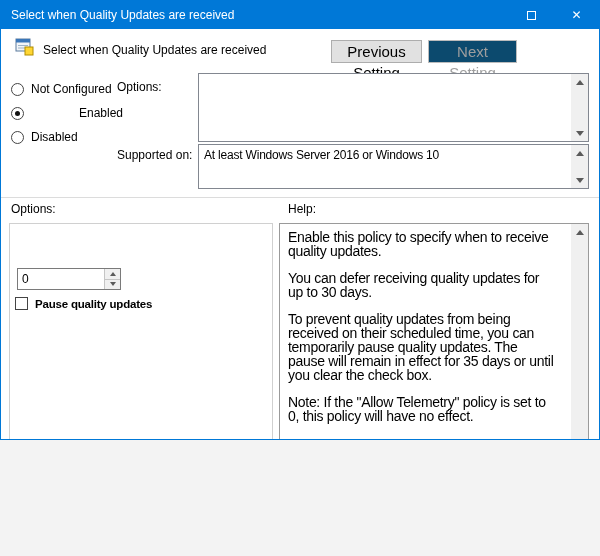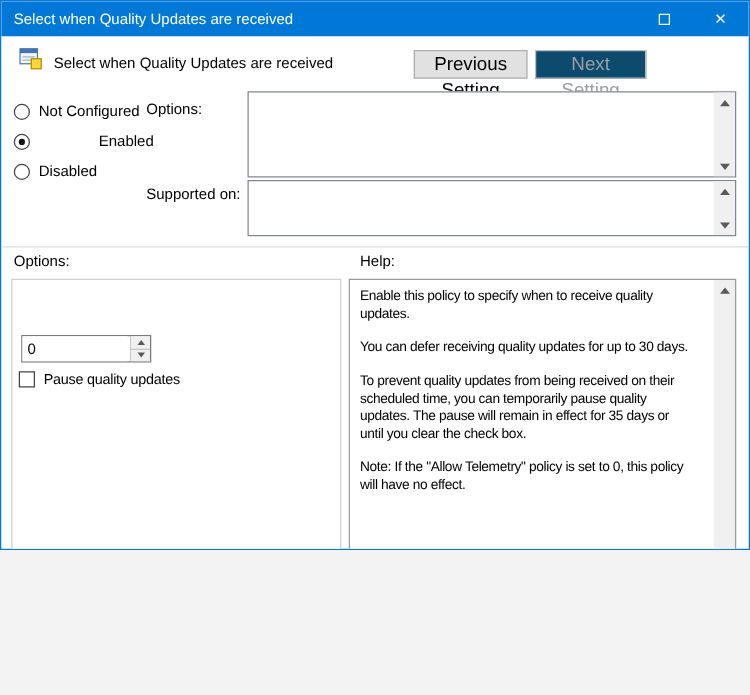--- a/index.html
+++ b/index.html
@@ -58,25 +58,25 @@
   .defer-text{position:absolute;left:7px;top:9px;right:6px;font-size:11.5px;letter-spacing:-0.3px;line-height:14px;}
   .spinner{position:absolute;left:7px;top:44px;width:104px;height:22px;background:#fff;border:1px solid #7a7a7a;}
   .spin-input{position:absolute;left:0;top:0;bottom:0;width:84px;border:none;outline:none;padding:2px 4px;font-family:inherit;font-size:12px;}
   .spin-btns{position:absolute;right:0;top:0;bottom:0;width:16px;border-left:1px solid #c5c5c5;display:flex;flex-direction:column;}
   .spin-btn{flex:1;background:#f0f0f0;display:flex;align-items:center;justify-content:center;cursor:pointer;}
   .spin-btn + .spin-btn{border-top:1px solid #c5c5c5;}
   .tri-up.small{border-left-width:3px;border-right-width:3px;border-bottom-width:4px;}
   .tri-down.small{border-left-width:3px;border-right-width:3px;border-top-width:4px;}
   .check-row{position:absolute;left:5px;top:73px;display:flex;align-items:center;cursor:pointer;}
   .checkbox{width:13px;height:13px;border:1px solid #444;background:#fff;margin-right:7px;flex:none;}
-  .check-label{font-size:11.5px;letter-spacing:-0.2px;}
+  .check-label{font-size:11.5px;letter-spacing:-0.2px;font-weight:bold;}
   
   .help-panel{position:absolute;left:278px;top:222px;width:310px;height:287px;background:#fff;border:1px solid #9a9a9a;}
   .help-text{position:absolute;left:0;top:0;right:17px;bottom:0;padding:6px 6px 6px 8px;overflow:hidden;}
-  .help-text p{margin:0 10px 13px 0;font-size:11px;letter-spacing:-0.3px;line-height:14px;}
+  .help-text p{margin:0 10px 13px 0;font-size:14px;letter-spacing:-0.3px;line-height:14px;}
   
   .btn-ok{left:361px;top:524px;width:72px;border:2px solid #8b5cf6;line-height:19px;text-align:center;}
   .btn-cancel{left:439px;top:524px;width:72px;}
   .btn-apply{left:516px;top:524px;width:72px;padding-left:16px;}
 </style>
 </head>
 <body>
 
 <div class="window">
 
@@ -125,20 +125,21 @@
           <i class="tri-up"></i>
         </div>
       <div class="sb-btn sb-down">
           <i class="tri-down"></i>
         </div>
     </div>
   </div>
 
   <span class="lbl lbl-supported">Supported on:</span>
   <div class="textbox supported-box">
+    <span class="supported-text">At least Windows Server 2016 or Windows 10</span>
     <div class="vscroll">
       <div class="sb-btn sb-up">
           <i class="tri-up"></i>
         </div>
       <div class="sb-btn sb-down">
           <i class="tri-down"></i>
         </div>
     </div>
   </div>
 

